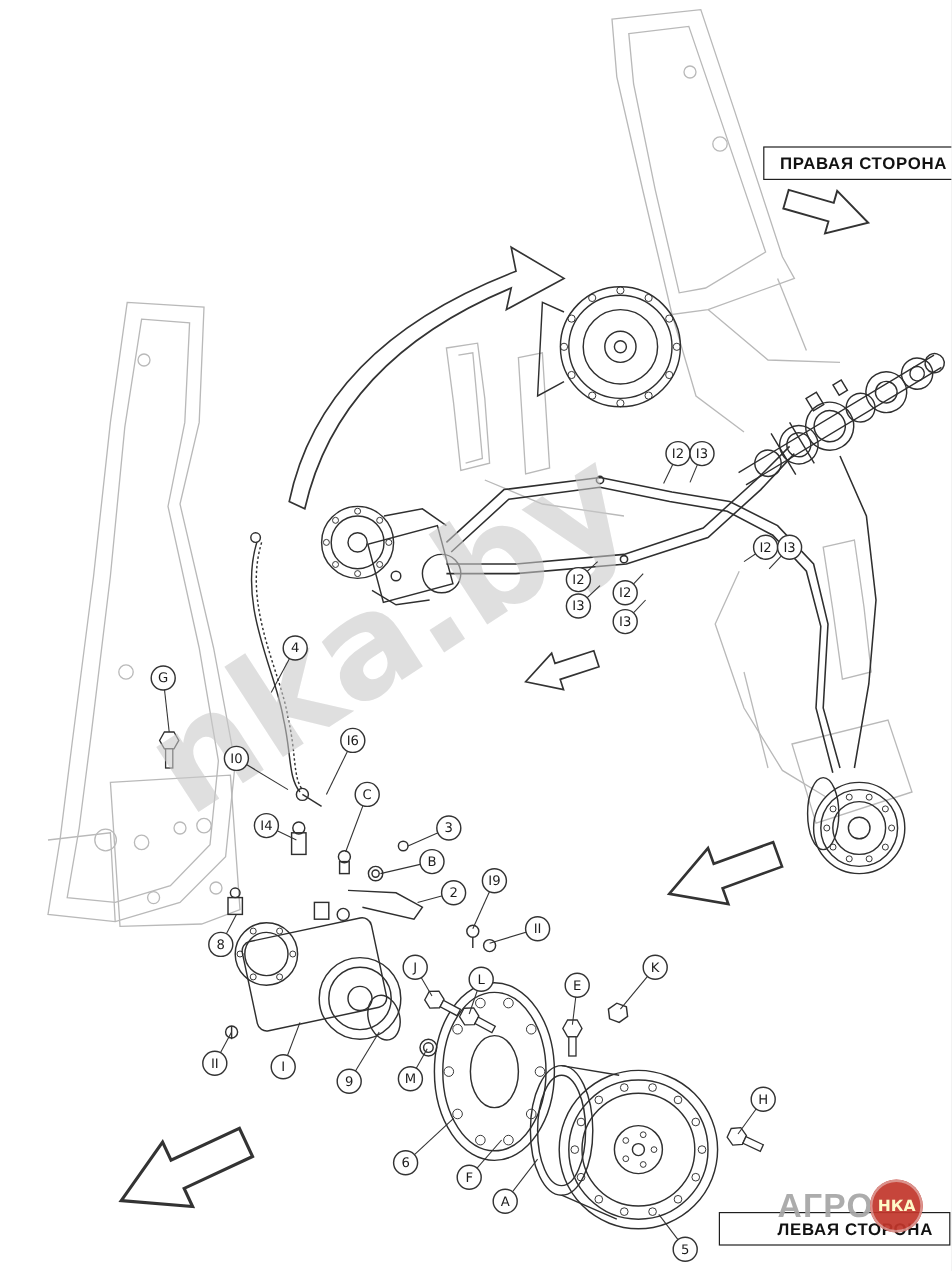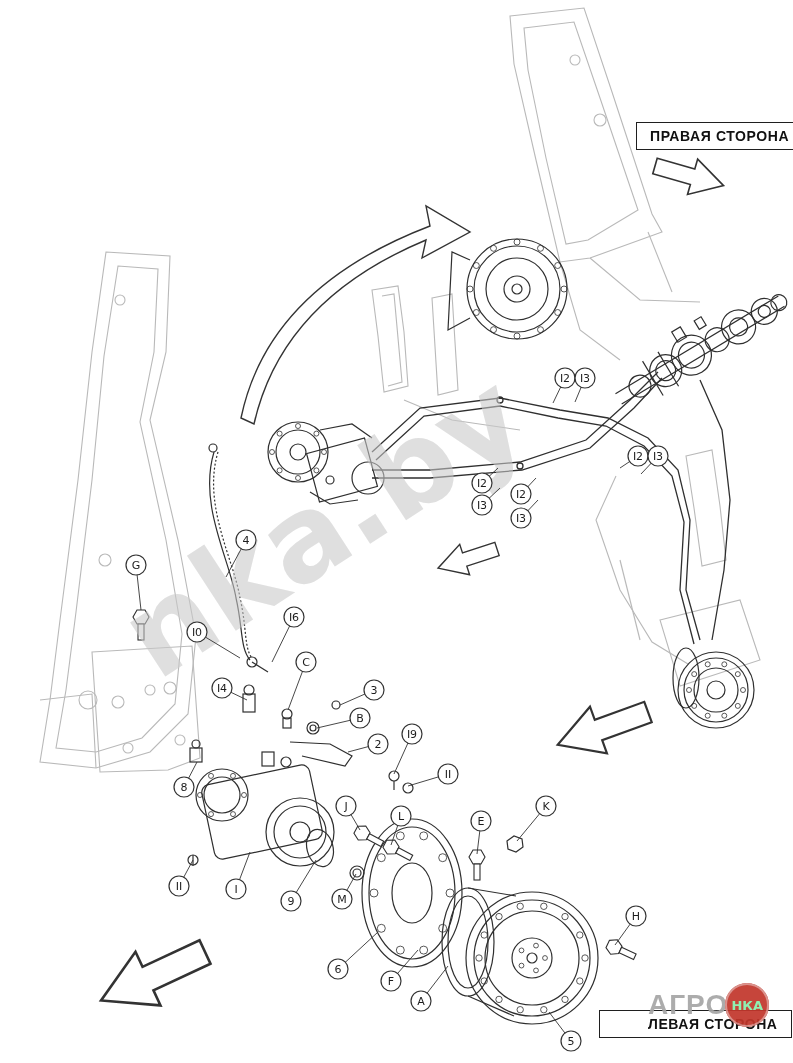--- a/index.html
+++ b/index.html
@@ -18,21 +18,21 @@
   .side-label.left{left:599px;top:1010px;padding-left:48px;}
   .logo{
     position:absolute;left:648px;top:983px;display:flex;align-items:center;
     opacity:.92;
   }
   .logo-text{
     font-family:Liberation Sans, sans-serif;font-weight:bold;font-size:28px;
     color:#a6a6a6;letter-spacing:1px;
   }
   .logo-badge{
-    width:44px;height:44px;border-radius:50%;background:#c2362b;color:#86efac;
+    width:44px;height:44px;border-radius:50%;background:#c2362b;color:#fef9c3;
     font-family:"DejaVu Sans", sans-serif;font-weight:bold;font-size:13px;
     display:flex;align-items:center;justify-content:center;margin-left:-3px;
     box-shadow:0 0 0 2px #d88a84 inset;
   }
   
   .ghost{stroke:#b9b9b9;fill:none;stroke-width:1.1;}
   .art{stroke:#2f2f2f;fill:none;stroke-width:1.2;}
   .art-thin{stroke:#2f2f2f;fill:none;stroke-width:.8;}
   .pipe{stroke:#2f2f2f;fill:none;stroke-width:1.3;}
   .leader{stroke:#333;stroke-width:.9;}

